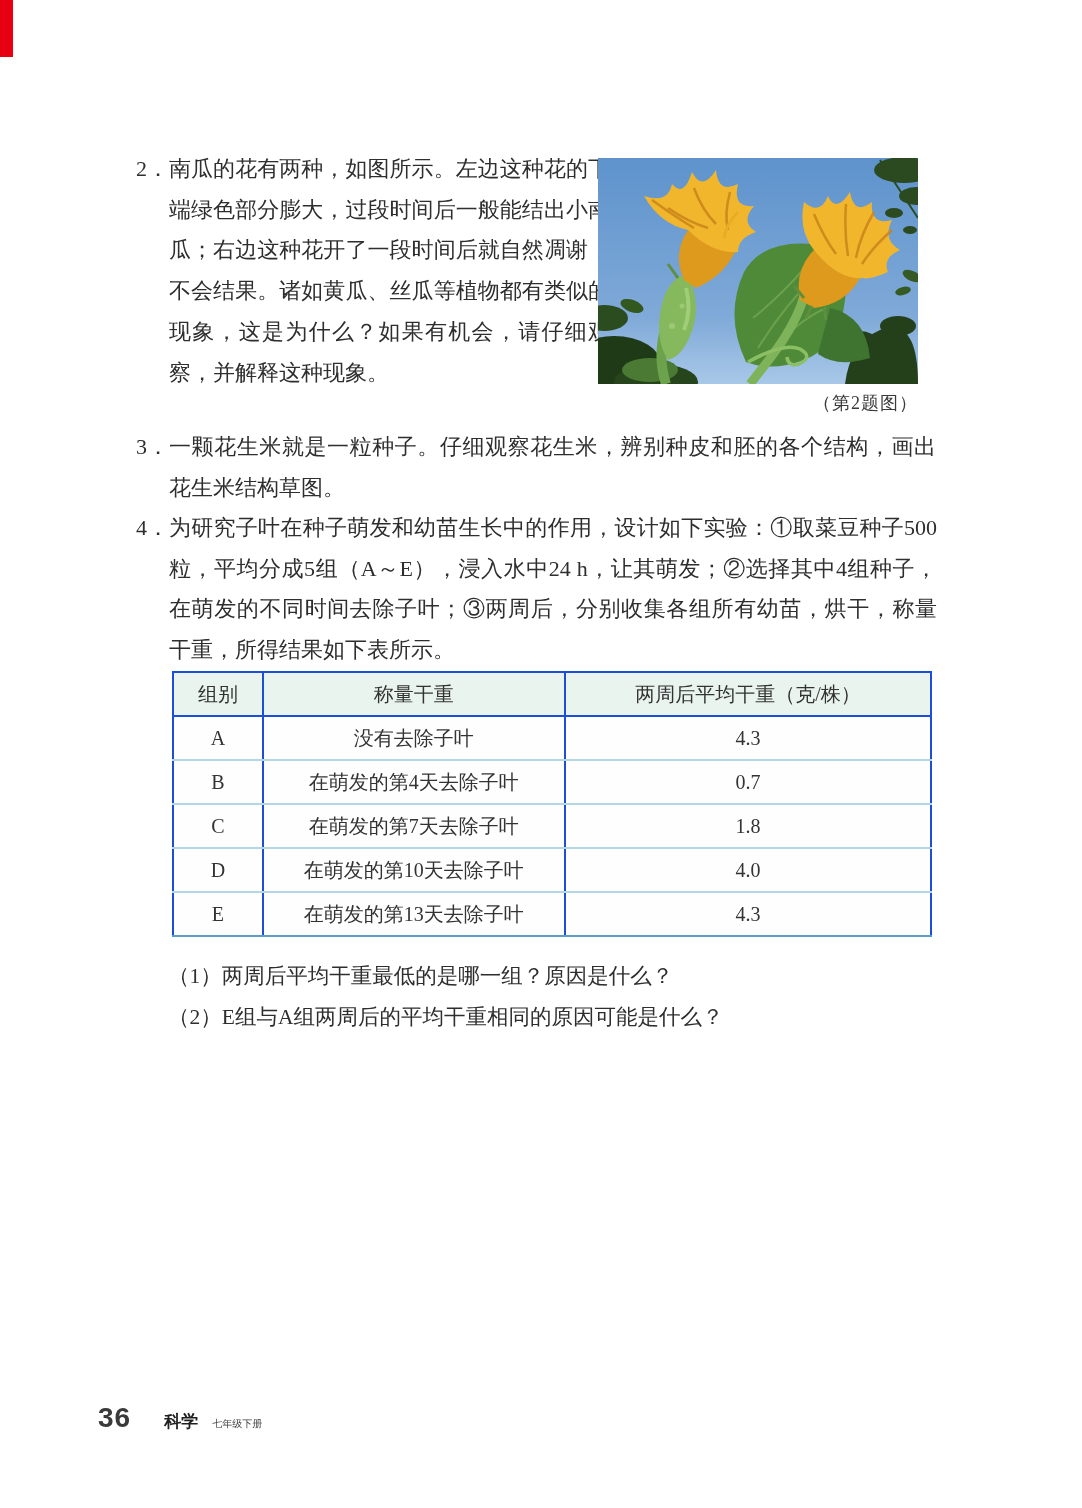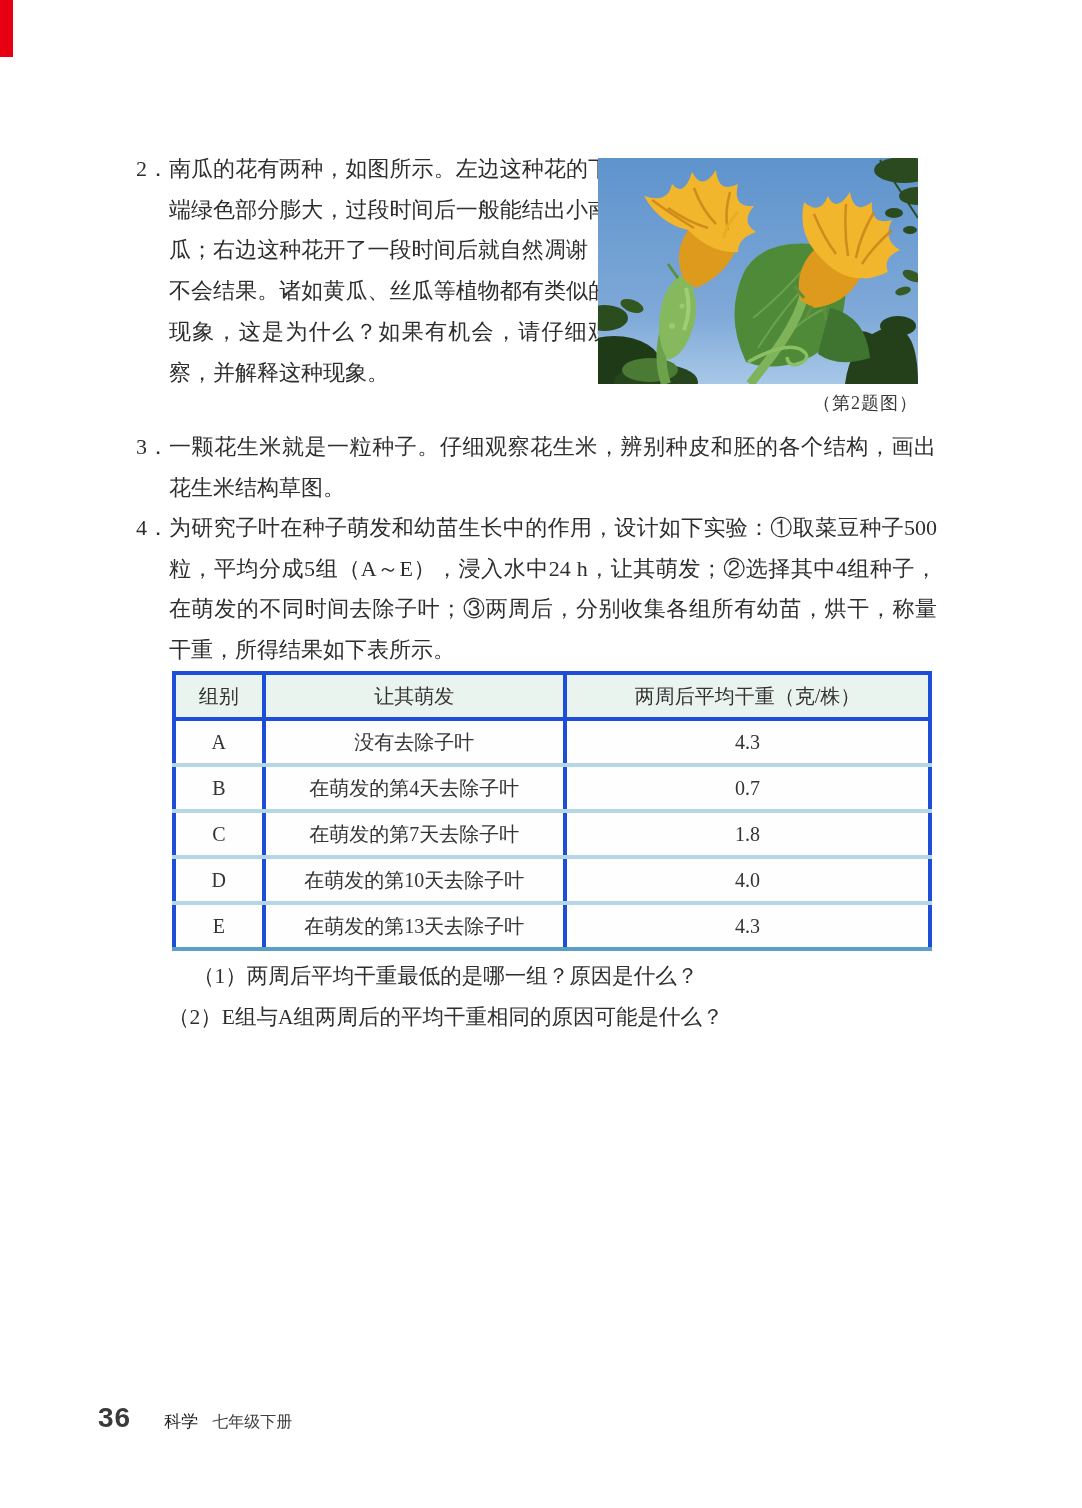--- a/index.html
+++ b/index.html
@@ -20,34 +20,34 @@
   .photo svg{display:block;width:100%;height:100%;}
   .caption{position:absolute;left:598px;top:391px;width:320px;text-align:right;
     font-size:18px;color:#3a3a3a;letter-spacing:1px;}
 
   .exp-table{
     position:absolute;left:172px;top:671px;width:760px;
     border-collapse:collapse;font-size:20px;color:#333;text-align:center;
     border:2px solid #5b9fc7;
   }
   .exp-table th,.exp-table td{
-    border:4px solid #1d4ed8;height:42px;font-weight:normal;padding:0;
+    border:2px solid #1d4ed8;height:42px;font-weight:normal;padding:0;
   }
   .exp-table td{border-top-color:#b5d6e4;border-bottom-color:#b5d6e4;background:#fefefe;}
   .exp-table th{background:#e9f4ef;}
   .exp-table tbody tr:last-child td{border-bottom-color:#5b9fc7;}
 
   .subqs{position:absolute;left:168px;top:956px;font-size:21.5px;line-height:41.4px;color:#2e2e2e;}
-  .subqs div{white-space:nowrap;text-align:center;}
+  .subqs div{white-space:nowrap;}
 
   .footer{position:absolute;left:98px;top:1394px;display:flex;align-items:baseline;
     font-family:"Liberation Sans","DejaVu Sans",sans-serif;}
   .footer .num{font-size:28px;font-weight:bold;color:#3a3a3a;letter-spacing:1px;text-align:center;}
-  .footer .subject{margin-left:33px;font-size:17px;font-weight:normal;color:#1f1f1f;margin-top:16px;}
-  .footer .volume{margin-left:14px;font-size:16px;color:#3f3f3f;}
+  .footer .subject{margin-left:33px;font-size:17px;font-weight:bold;color:#1f1f1f;margin-top:16px;}
+  .footer .volume{margin-left:14px;font-size:10px;color:#3f3f3f;}
 </style>
 </head>
 <body>
 
 <div class="page">
 
   <div class="red-bar"></div>
 
   <div class="question" id="q2">
     <span class="qnum">2．</span>
@@ -139,21 +139,21 @@
 
   <table class="exp-table">
     <colgroup>
         <col style="width:90px">
         <col style="width:303px">
         <col style="width:367px">
       </colgroup>
     <thead>
       <tr>
         <th>组别</th>
-        <th>让其萌发</th>
+        <th>称量干重</th>
         <th>两周后平均干重（克/株）</th>
       </tr>
     </thead>
     <tbody>
       <tr>
         <td>A</td>
         <td>没有去除子叶</td>
         <td>4.3</td>
       </tr>
       <tr>

